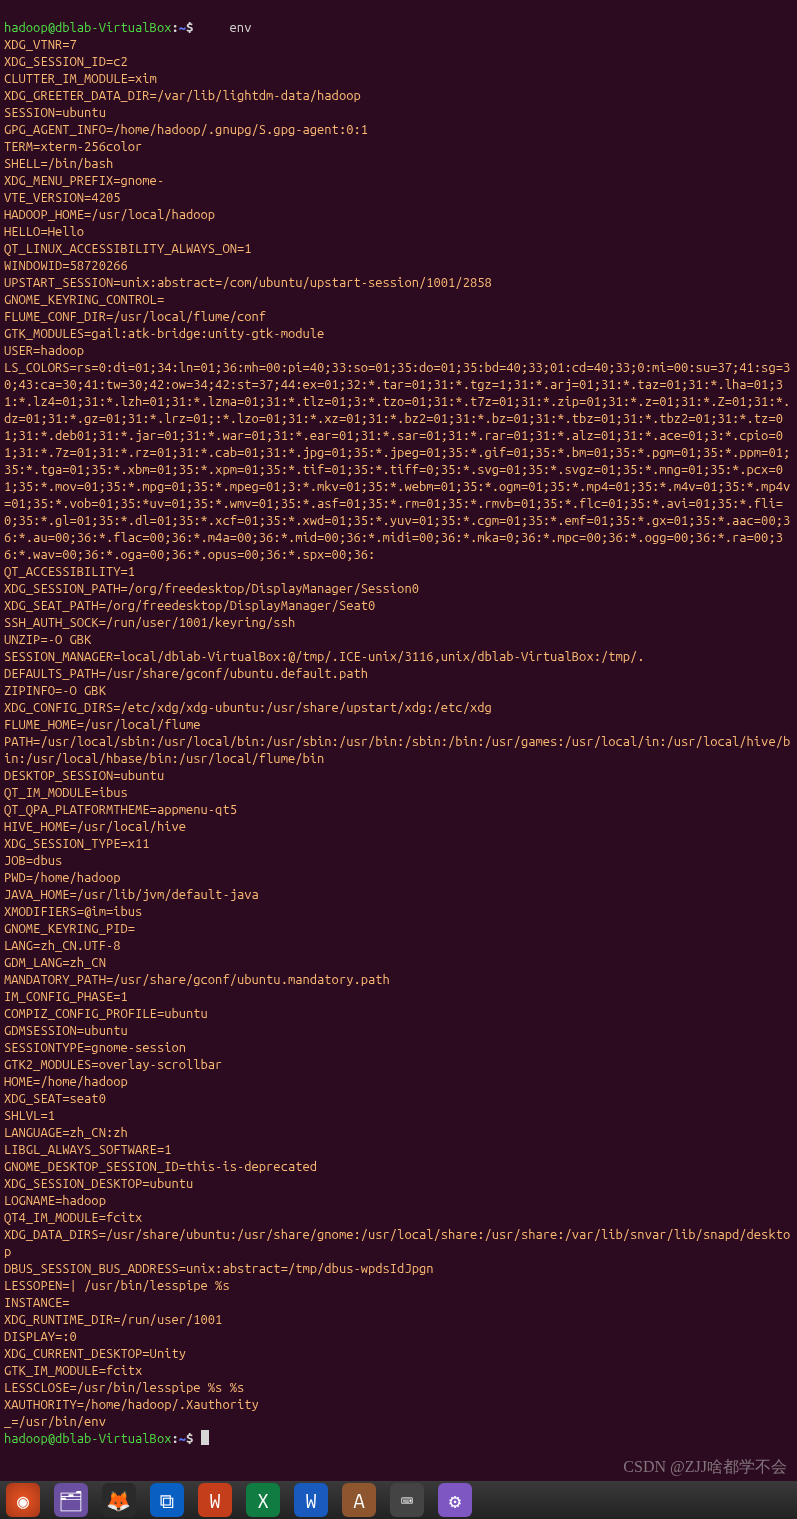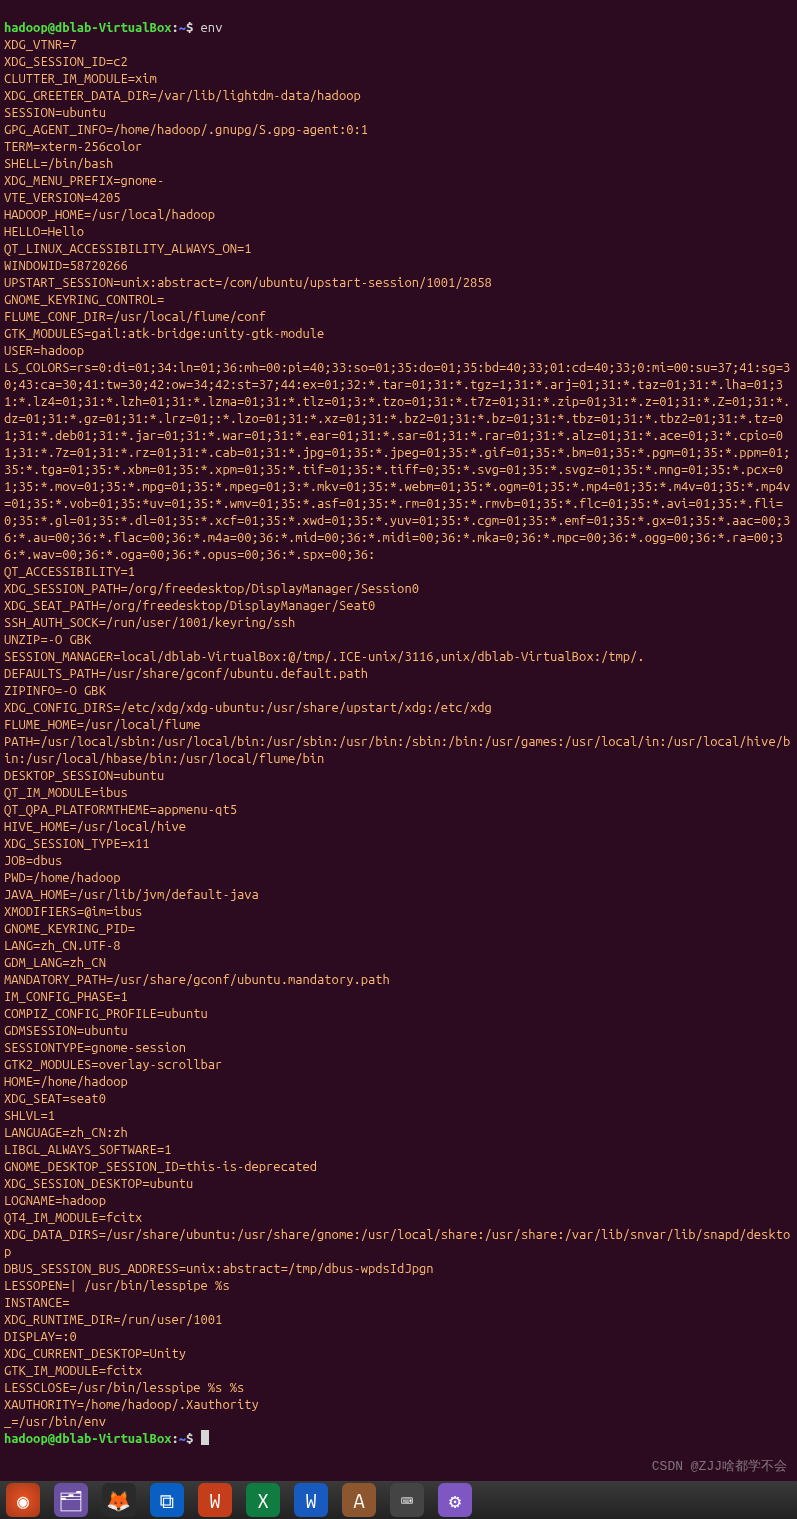--- a/index.html
+++ b/index.html
@@ -12,24 +12,24 @@
     width: 797px;
     height: 1519px;
     overflow: hidden;
     position: relative;
   }
   .terminal {
     padding: 2px 4px;
     white-space: pre-wrap;
     word-break: break-all;
   }
-  .prompt-user { color: #4edc44; font-weight: bold; text-align: center; }
+  .prompt-user { color: #4edc44; font-weight: normal; text-align: center; }
   .prompt-colon { color: #d6d6d6; font-weight: bold; }
   .prompt-path { color: #5c7cff; font-weight: bold; }
-  .cmd { color: #d6d6d6; }
+  .cmd { color: #d6d6d6; margin-left: 29px; }
   .out { color: #fdba74; }
   .cursor {
     display: inline-block;
     width: 8px;
     height: 15px;
     background: #d6d6d6;
     vertical-align: text-bottom;
   }
   .taskbar {
     position: absolute;
@@ -51,22 +51,22 @@
     align-items: center;
     justify-content: center;
     font-size: 20px;
     color: #fff;
   }
   .watermark {
     position: absolute;
     bottom: 44px;
     right: 10px;
     color: rgba(200,200,200,0.55);
-    font-size: 13px;
-    font-family: Liberation Mono, monospace;
+    font-size: 16px;
+    font-family: Liberation Serif, serif;
   }
   .dash { background: radial-gradient(circle at 50% 50%, #e95420, #a8381a); }
   .files { background: #6b4fa0; }
   .firefox { background: #2a2a2a; }
   .sw1 { background: #0a5fc2; }
   .sw2 { background: #c43e1c; }
   .sw3 { background: #107c41; }
   .sw4 { background: #185abd; }
   .sw5 { background: #8e562e; }
   .sw6 { background: #444; }

